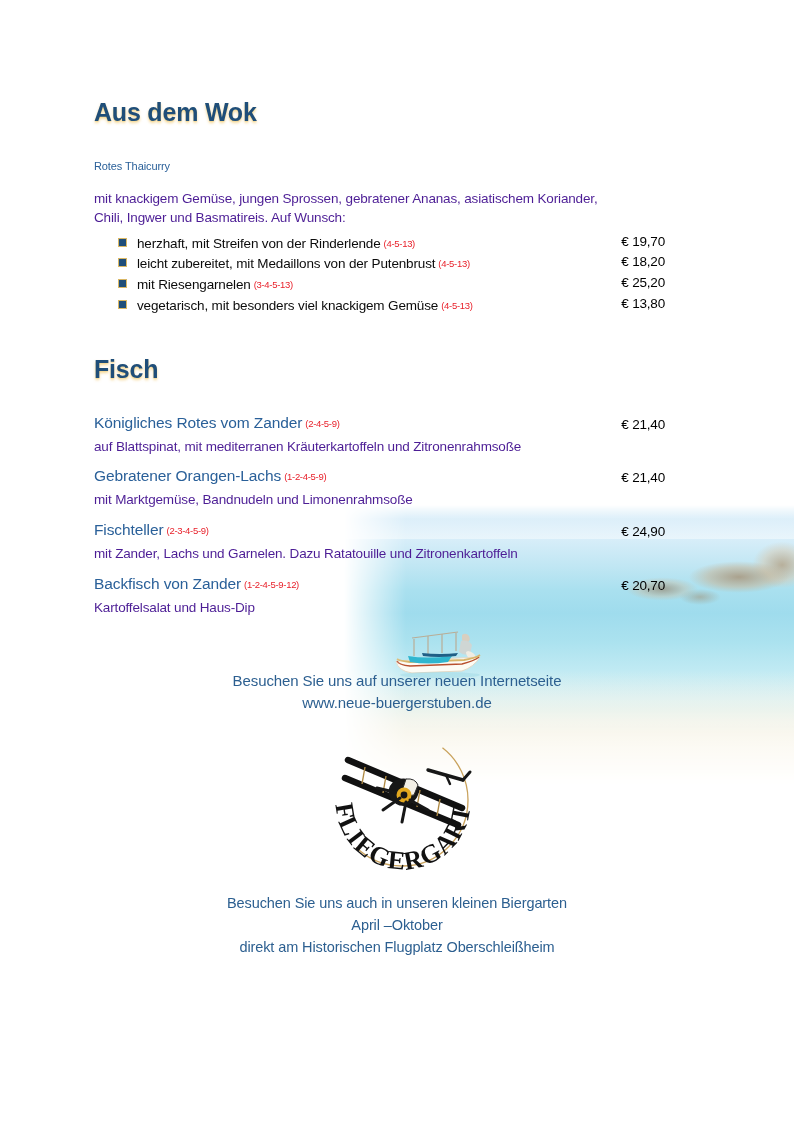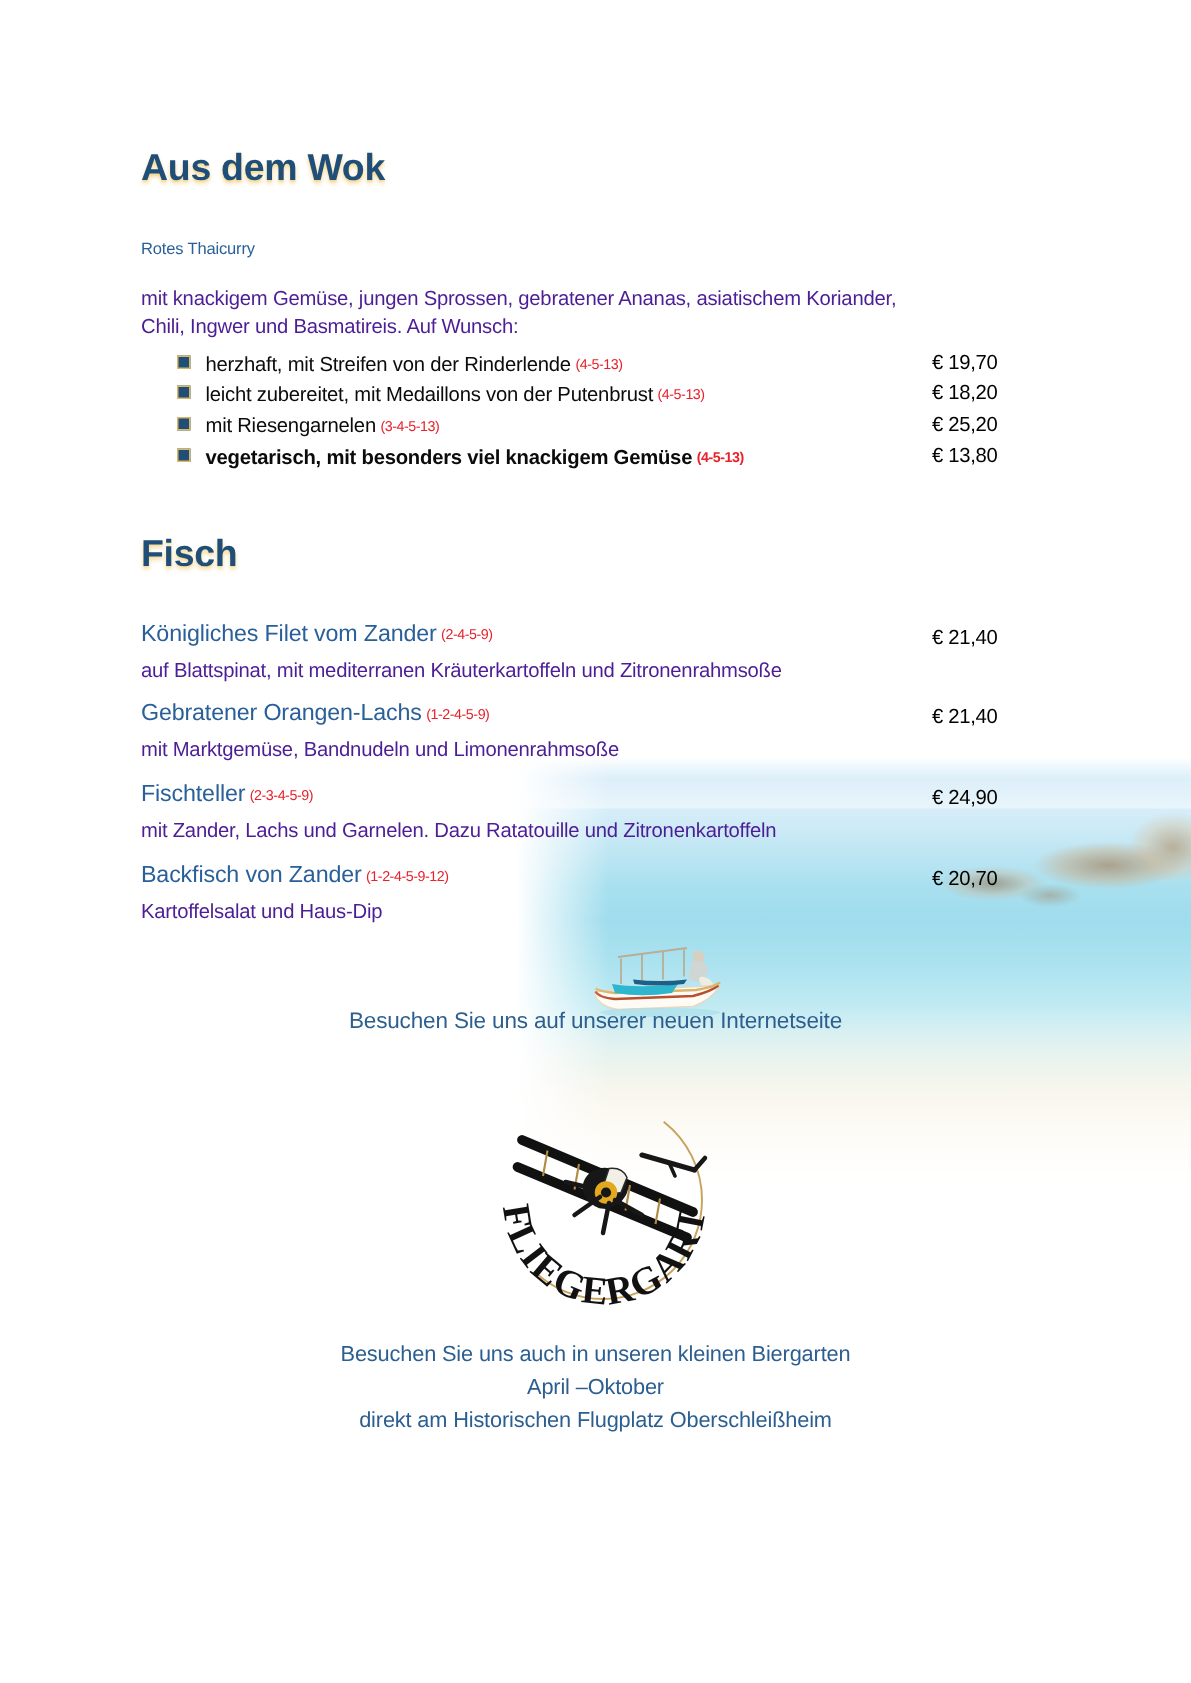--- a/index.html
+++ b/index.html
@@ -262,29 +262,29 @@
     <div class="bullet-row" style="top:254px;">
       <span class="bullet-sq"></span><span class="bullet-text">leicht zubereitet, mit Medaillons von der Putenbrust</span><span class="allergens">(4-5-13)</span>
     </div>
     <div class="price" style="top:254px;">€ 18,20</div>
 
     <div class="bullet-row" style="top:275px;">
       <span class="bullet-sq"></span><span class="bullet-text">mit Riesengarnelen</span><span class="allergens">(3-4-5-13)</span>
     </div>
     <div class="price" style="top:275px;">€ 25,20</div>
 
-    <div class="bullet-row" style="top:296px;font-weight:bold;">
+    <div class="bullet-row" style="top:296px;">
       <span class="bullet-sq"></span><span class="bullet-text">vegetarisch, mit besonders viel knackigem Gemüse</span><span class="allergens">(4-5-13)</span>
     </div>
     <div class="price" style="top:296px;">€ 13,80</div>
 
     <div class="section-title" style="top:355px;">Fisch</div>
 
     <div class="fish-row" style="top:414px;">
-      <span class="dish-name">Königliches Filet vom Zander</span><span class="allergens">(2-4-5-9)</span>
+      <span class="dish-name">Königliches Rotes vom Zander</span><span class="allergens">(2-4-5-9)</span>
     </div>
     <div class="price" style="top:417px;">€ 21,40</div>
     <div class="fish-desc desc" style="top:438px;">auf Blattspinat, mit mediterranen Kräuterkartoffeln und Zitronenrahmsoße</div>
 
     <div class="fish-row" style="top:467px;">
       <span class="dish-name">Gebratener Orangen-Lachs</span><span class="allergens">(1-2-4-5-9)</span>
     </div>
     <div class="price" style="top:470px;">€ 21,40</div>
     <div class="fish-desc desc" style="top:491px;">mit Marktgemüse, Bandnudeln und Limonenrahmsoße</div>
 
@@ -295,20 +295,21 @@
     <div class="fish-desc desc" style="top:545px;">mit Zander, Lachs und Garnelen. Dazu Ratatouille und Zitronenkartoffeln</div>
 
     <div class="fish-row" style="top:575px;">
       <span class="dish-name">Backfisch von Zander</span><span class="allergens">(1-2-4-5-9-12)</span>
     </div>
     <div class="price" style="top:578px;">€ 20,70</div>
     <div class="fish-desc desc" style="top:599px;">Kartoffelsalat und Haus-Dip</div>
 
     <div class="promo" style="top:670px;">
       <div>Besuchen Sie uns auf unserer neuen Internetseite</div>
+      <div class="promo-web">www.neue-buergerstuben.de</div>
     </div>
 
     <div class="footer">
       <div>Besuchen Sie uns auch in unseren kleinen Biergarten</div>
       <div>April –Oktober</div>
       <div>direkt am Historischen Flugplatz Oberschleißheim</div>
     </div>
 
   </div>
 

